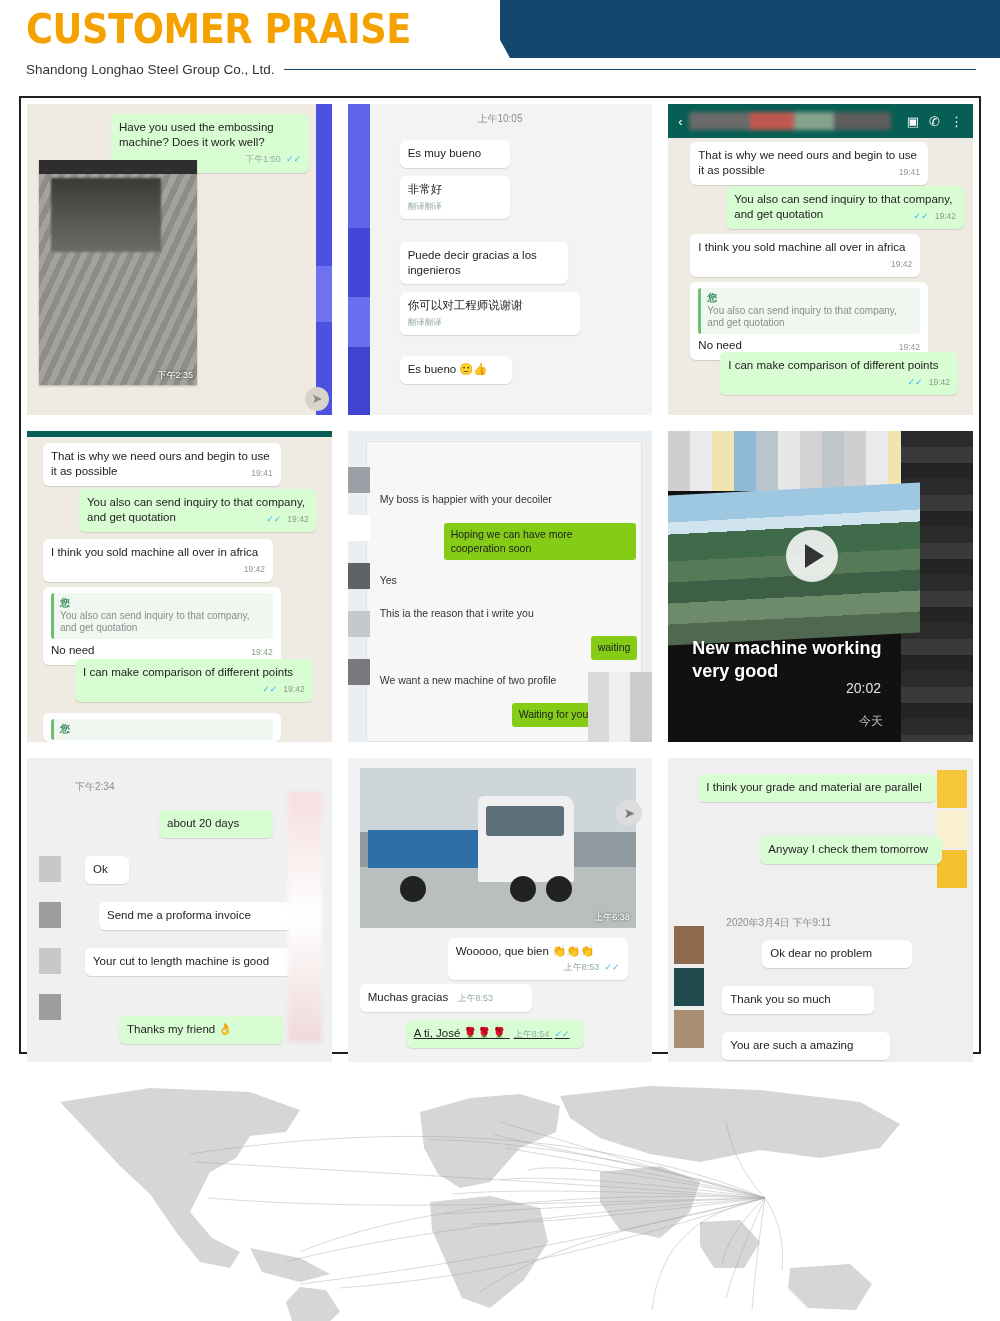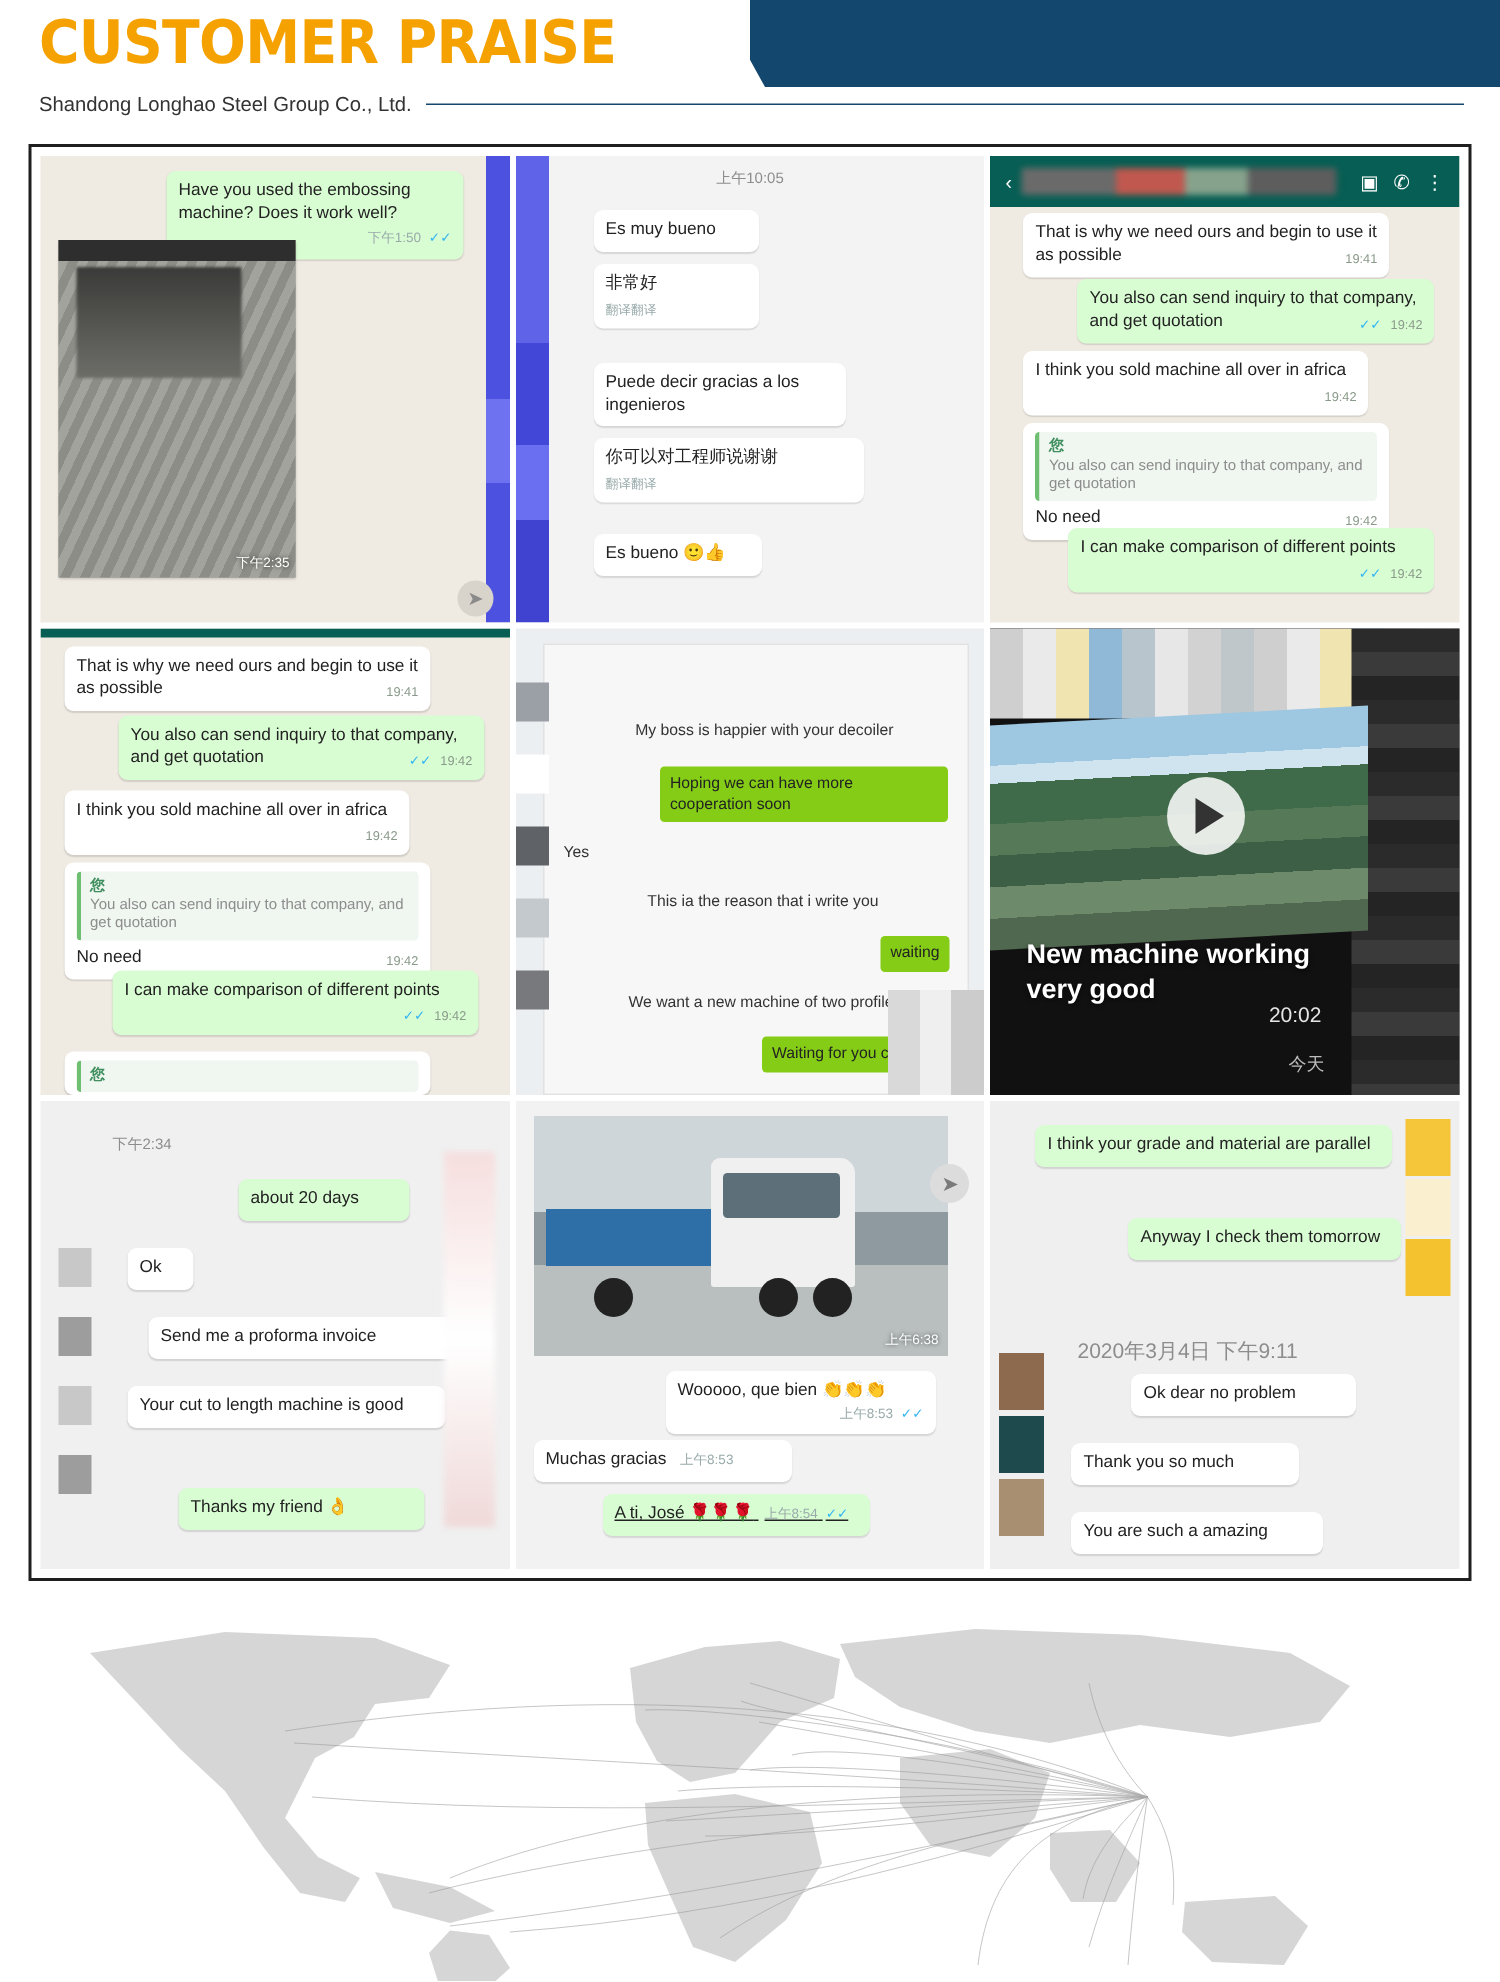--- a/index.html
+++ b/index.html
@@ -44,21 +44,21 @@
     width:962px; height:958px;
     border:2px solid #1f1f1f;
     background:#ffffff;
     padding:6px;
   }
   .grid {
     width:100%; height:100%;
     display:grid;
     grid-template-columns: 1fr 1fr 1fr;
     grid-template-rows: 311px 311px 312px;
-    gap:4px;
+    gap:16px;
   }
   .cell { position:relative; overflow:hidden; background:#f1f1f1; }
 
   
   .bub {
     position:absolute;
     font-size:11.5px; line-height:1.28;
     padding:6px 8px 7px 8px;
     border-radius:6px;
     box-shadow:0 1px 1px rgba(0,0,0,.12);
@@ -143,21 +143,21 @@
   .c5 { background:#eceff1; }
   .c5 .paper {
     position:absolute; left:18px; top:10px; right:10px; bottom:0;
     background:#f7f7f7; border:1px solid #e2e2e2;
   }
   .c5 .lcol { position:absolute; left:0; top:36px; width:22px; }
   .c5 .chip { width:22px; height:26px; margin-bottom:22px; }
   .c5 .b1{background:#9aa0a6}.c5 .b2{background:#ffffff}.c5 .b3{background:#5f6368}
   .c5 .b4{background:#c4c9cd}.c5 .b5{background:#77797c}
   .c5 .msg { position:absolute; font-size:10.5px; line-height:1.3; }
-  .c5 .msg.in { color:#333;text-align:right; }
+  .c5 .msg.in { color:#333; }
   .c5 .gbub {
     position:absolute; background:#84cc16; border-radius:3px;
     font-size:10.5px; line-height:1.3; padding:5px 7px;
   }
   .c5 .mosaic {
     position:absolute; right:0; bottom:0; width:64px; height:70px;
     background:
       linear-gradient(90deg,#d9d9d9 0 33%,#efefef 33% 66%,#cccccc 66% 100%),
       #e0e0e0;
   }
@@ -245,21 +245,21 @@
   .c8 .circ {
     position:absolute; right:10px; top:42px; width:26px; height:26px;
     border-radius:50%; background:#dcdcdc; color:#7a7a7a; text-align:center;
     line-height:26px; font-size:14px;
   }
 
   
   .c9 { background:#efefef; }
   .c9 .swatch { position:absolute; width:30px; height:38px; }
   .c9 .date {
-    position:absolute; left:58px; top:158px; font-size:14px; color:#8d8d8d;
+    position:absolute; left:58px; top:158px; font-size:10px; color:#8d8d8d;
   }
 
   
   .mapwrap {
     position:absolute; left:0; top:1062px; width:1000px; height:259px;
     background:#ffffff; overflow:hidden;
   }
   .map-svg { position:absolute; left:0; top:0; }
 </style>
 </head>

